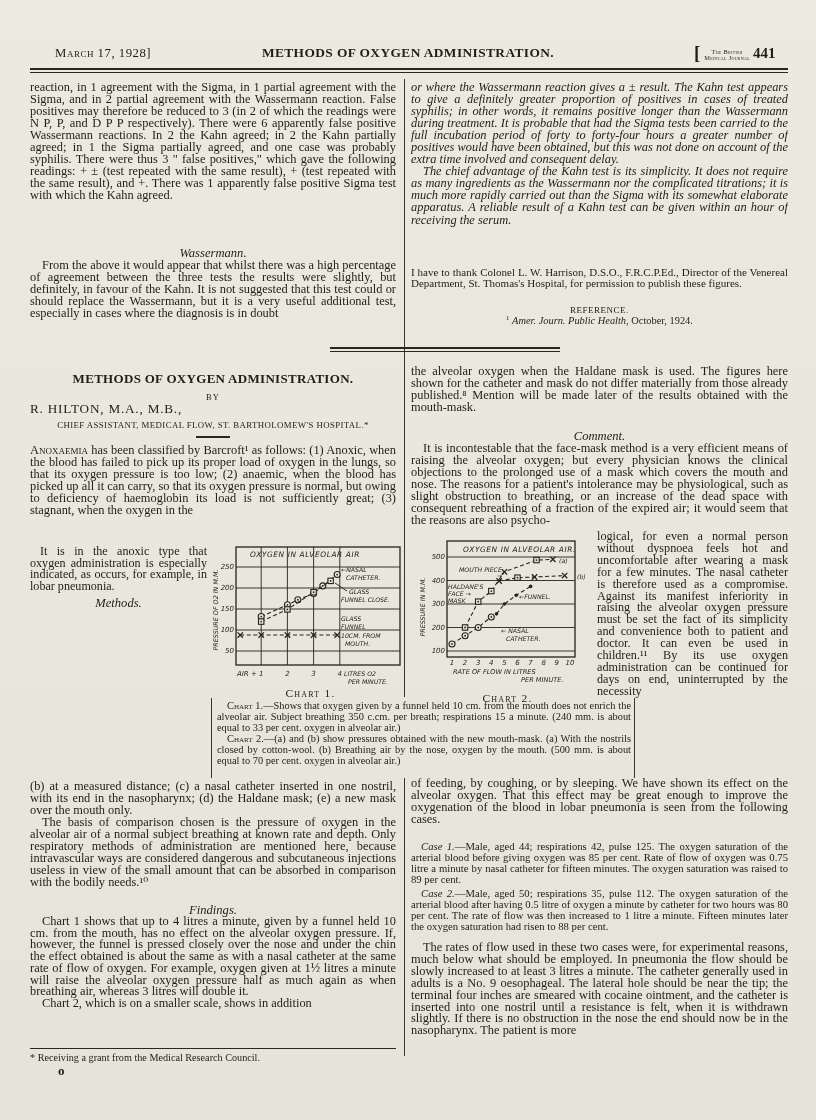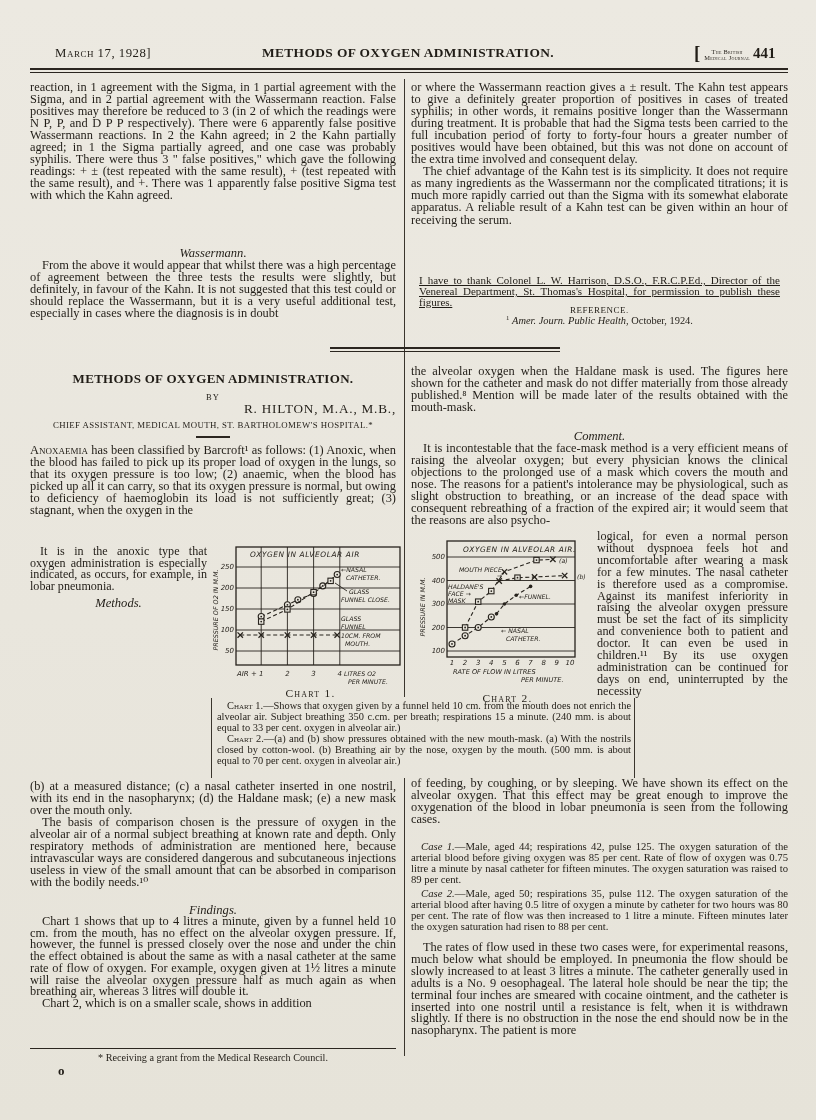--- a/index.html
+++ b/index.html
@@ -21,26 +21,26 @@
   .caption p{margin:0;text-indent:10px;}
   .rule{background:#2b2620;}
   .vrule{background:#3a352d;width:1px;}
   .header-date{font-variant:small-caps;font-size:12.8px;letter-spacing:.5px;}
   .header-title{font-weight:bold;font-size:13.4px;letter-spacing:.4px;text-align:center;}
   .journal-ref{font-size:6.4px;line-height:6.6px;font-variant:small-caps;letter-spacing:.3px;}
   .bracket{font-size:19px;font-weight:bold;}
   .pagenum{font-weight:bold;font-size:15px;}
   .a2-title{font-weight:bold;font-size:13px;text-align:center;letter-spacing:.3px;}
   .a2-by{font-size:8.5px;text-align:center;letter-spacing:1px;}
-  .a2-author{font-size:13.2px;text-align:right;letter-spacing:.8px;}
+  .a2-author{font-size:13.2px;text-align:left;letter-spacing:.8px;}
   .a2-affil{font-size:8.8px;text-align:center;letter-spacing:.4px;}
   .chart-label{font-variant:small-caps;font-size:11.4px;letter-spacing:1.2px;text-align:center;}
   .ref-head{font-variant:small-caps;font-size:9px;text-align:center;letter-spacing:.5px;}
   .ref-line{font-size:10.4px;text-align:center;}
-  .footnote{font-size:10.2px;text-align:center;}
+  .footnote{font-size:10.2px;}
   .clip{overflow:hidden;}
   svg text{font-family:"DejaVu Sans",sans-serif;fill:#27231d;}
   sup{font-size:65%;}
 </style>
 </head>
 <body>
 
 <div class="page">
 
   <div class="abs header-date" style="left:55px;top:46px;width:170px;">March 17, 1928]</div>
@@ -62,39 +62,39 @@
   <div class="abs vrule" style="left:634px;top:698px;height:80px;"></div>
 
   <div class="abs body-text just" style="left:30px;top:81px;width:366px;">
     <p class="noindent">reaction, in 1 agreement with the Sigma, in 1 partial agreement with the Sigma, and in 2 partial agreement with the Wassermann reaction.  False positives may therefore be reduced to 3 (in 2 of which the readings were N P, P, and D P P respectively).  There were 6 apparently false positive Wassermann reactions.  In 2 the Kahn agreed; in 2 the Kahn partially agreed; in 1 the Sigma partially agreed, and one case was probably syphilis.  There were thus 3 " false positives," which gave the following readings: + ± (test repeated with the same result), + (test repeated with the same result), and +.  There was 1 apparently false positive Sigma test with which the Kahn agreed.</p>
   </div>
   <div class="abs hd" style="left:30px;top:246px;width:366px;">Wassermann.</div>
   <div class="abs body-text just" style="left:30px;top:259px;width:366px;">
     <p>From the above it would appear that whilst there was a high percentage of agreement between the three tests the results were slightly, but definitely, in favour of the Kahn.  It is not suggested that this test could or should replace the Wassermann, but it is a very useful additional test, especially in cases where the diagnosis is in doubt</p>
   </div>
 
-  <div class="abs body-text just clip" style="left:411px;top:81px;width:377px;height:184px;">
+  <div class="abs body-text just clip" style="left:411px;top:81px;width:377px;height:184px;font-style:italic;">
     <p class="noindent">or where the Wassermann reaction gives a ± result.  The Kahn test appears to give a definitely greater proportion of positives in cases of treated syphilis; in other words, it remains positive longer than the Wassermann during treatment.  It is probable that had the Sigma tests been carried to the full incubation period of forty to forty-four hours a greater number of positives would have been obtained, but this was not done on account of the extra time involved and consequent delay.</p>
     <p>The chief advantage of the Kahn test is its simplicity.  It does not require as many ingredients as the Wassermann nor the complicated titrations; it is much more rapidly carried out than the Sigma with its somewhat elaborate apparatus.  A reliable result of a Kahn test can be given within an hour of receiving the serum.</p>
   </div>
   <div class="abs just" style="left:411px;top:267px;width:377px;font-size:11px;line-height:10.9px;">
-    <p class="noindent" style="margin:8px;text-decoration:underline;">I have to thank Colonel L. W. Harrison, D.S.O., F.R.C.P.Ed., Director of the Venereal Department, St. Thomas's Hospital, for permission to publish these figures.</p>
+    <p class="noindent" style="margin:0;">I have to thank Colonel L. W. Harrison, D.S.O., F.R.C.P.Ed., Director of the Venereal Department, St. Thomas's Hospital, for permission to publish these figures.</p>
   </div>
   <div class="abs ref-head" style="left:411px;top:305px;width:377px;">REFERENCE.</div>
   <div class="abs ref-line" style="left:411px;top:314px;width:377px;">
     <sup>1</sup>
     <span class="ital">Amer. Journ. Public Health</span><span>, October, 1924.</span>
   </div>
   <div class="abs rule" style="left:330px;top:347px;width:230px;height:2px;"></div>
   <div class="abs rule" style="left:330px;top:351px;width:230px;height:1px;"></div>
 
   <div class="abs a2-title" style="left:30px;top:371px;width:366px;">METHODS OF OXYGEN ADMINISTRATION.</div>
   <div class="abs a2-by" style="left:30px;top:392px;width:366px;">BY</div>
   <div class="abs a2-author" style="left:30px;top:401px;width:366px;">R. HILTON, M.A., M.B.,</div>
-  <div class="abs a2-affil" style="left:30px;top:420px;width:366px;">CHIEF ASSISTANT, MEDICAL MOUTH, ST. BARTHOLOMEW'S HOSPITAL.*</div>
+  <div class="abs a2-affil" style="left:30px;top:420px;width:366px;">CHIEF ASSISTANT, MEDICAL FLOW, ST. BARTHOLOMEW'S HOSPITAL.*</div>
   <div class="abs rule" style="left:196px;top:436px;width:34px;height:2px;"></div>
 
   <div class="abs body-text just clip" style="left:30px;top:444px;width:366px;height:100px;">
     <p class="noindent"><span class="smallcaps">Anoxaemia</span><span> has been classified by Barcroft¹ as follows: (1) Anoxic, when the blood has failed to pick up its proper load of oxygen in the lungs, so that its oxygen pressure is too low; (2) anaemic, when the blood has picked up all it can carry, so that its oxygen pressure is normal, but owing to deficiency of haemoglobin its load is not sufficiently great; (3) stagnant, when the oxygen in the</span></p>
   </div>
 
   <div class="abs narrow just clip" style="left:30px;top:546px;width:177px;height:234px;">
     <p style="margin:0;text-indent:10px;">It is in the anoxic type that oxygen administration is especially indicated, as occurs, for example, in lobar pneumonia.</p>
     <div class="hd" style="margin:5px 0 3px 0;">Methods.</div>
   </div>

